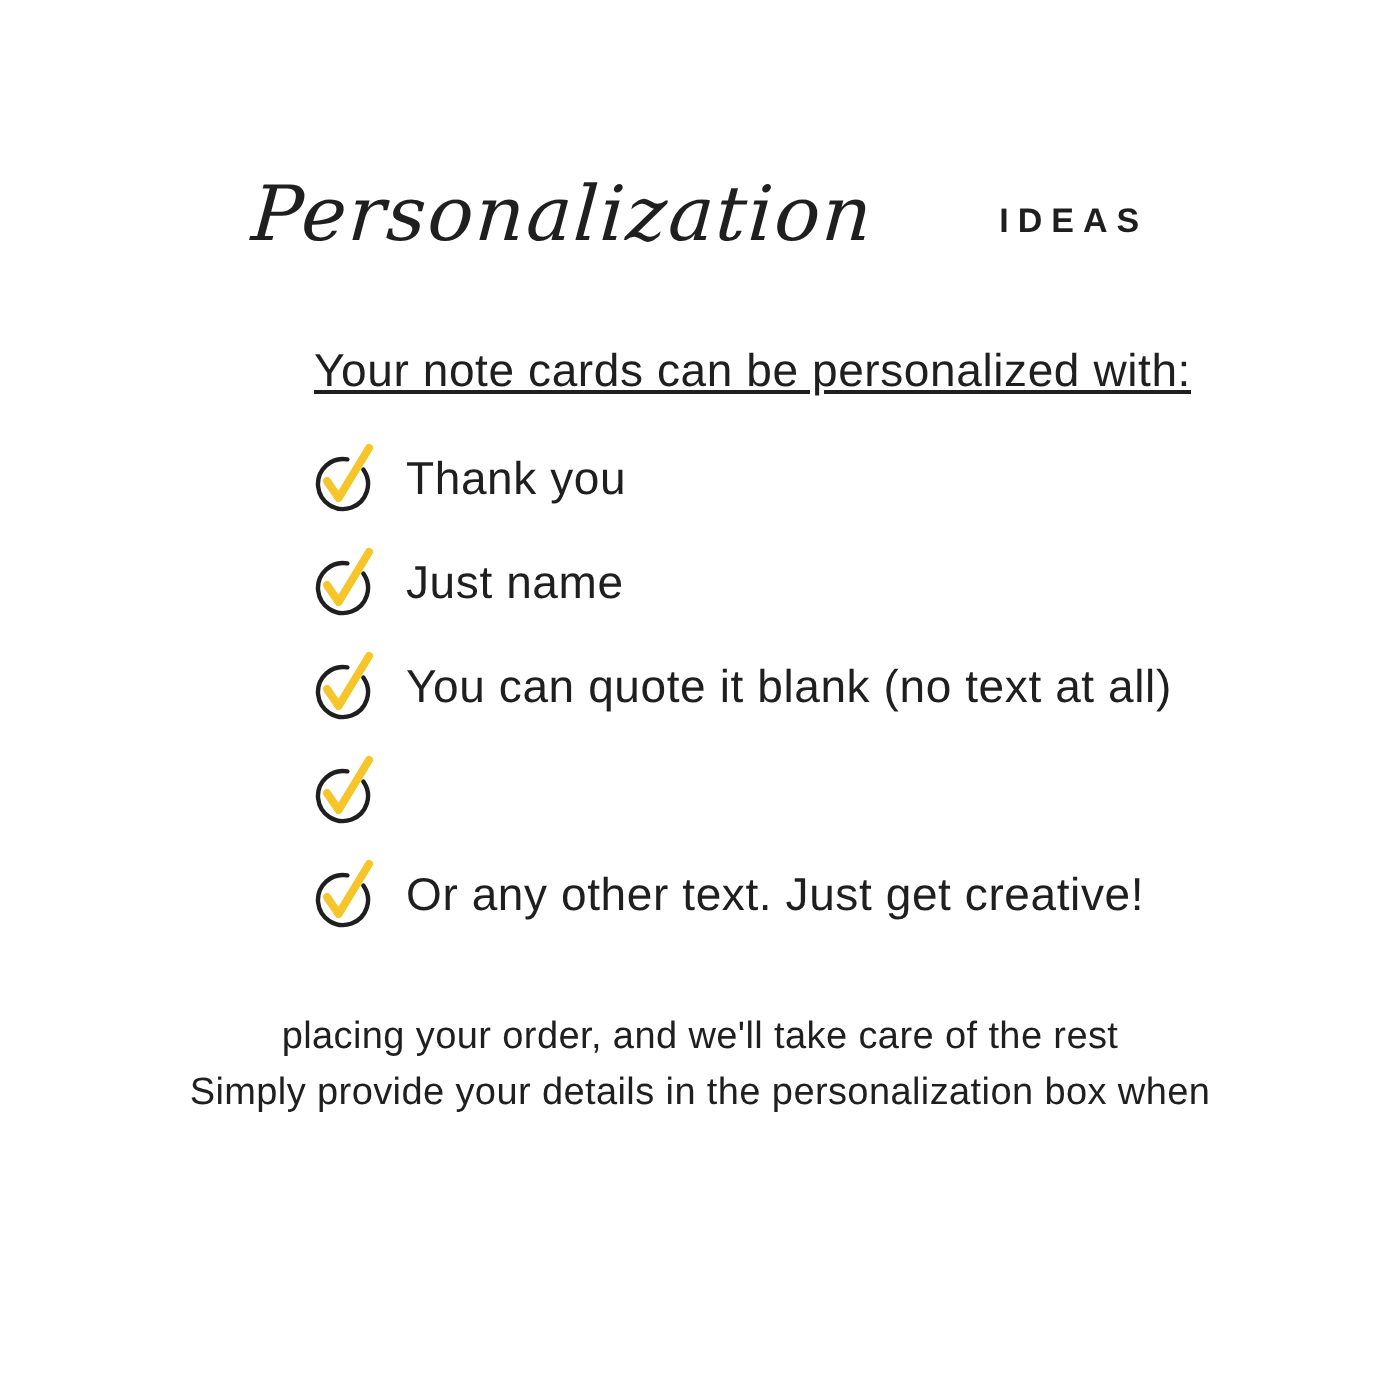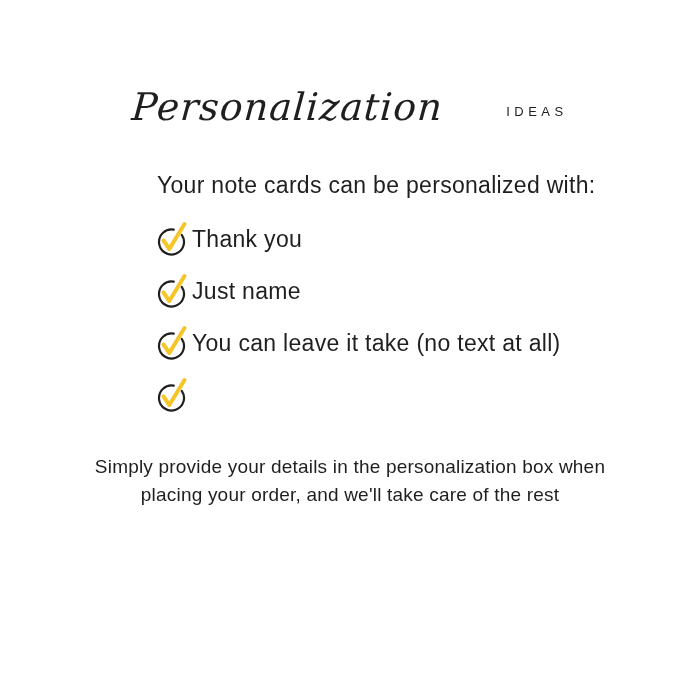--- a/index.html
+++ b/index.html
@@ -24,42 +24,43 @@
     height: 62px;
   }
   .title-script {
     font-family: "DejaVu Serif", serif;
     font-style: italic;
     font-size: 38px;
     letter-spacing: 1px;
     transform: skewX(-4deg);
   }
   .title-suffix {
-    font-size: 13px;
-    font-weight: 400;
+    font-size: 17px;
+    font-weight: 700;
     letter-spacing: 4.5px;
     margin-top: 8px;
     margin-left: 47px;
   }
   
   .intro {
     margin: 34px 0 0 157px;
     font-size: 23px;
     letter-spacing: 0.3px;
+    text-decoration: underline;
   }
   
   .checklist {
     list-style: none;
     margin: 22px 0 0 155px;
     padding: 0;
   }
   .check-item {
     display: flex;
     align-items: center;
-    gap: 1px;
+    gap: 12px;
     height: 36px;
     margin-bottom: 16px;
     font-size: 23px;
     letter-spacing: 0.3px;
   }
   .check-icon { width: 36px; height: 36px; flex: 0 0 36px; }
   .check-icon .ring { stroke: var(--ink, #1f1f1f); }
   .check-icon .tick { stroke: var(--accent, #f5c529); }
   
   .footer {
@@ -95,28 +96,35 @@
         <path class="ring" d="M 26.74 13.83 A 12.5 12.5 0 1 1 18.67 8.69" stroke-width="2.2" stroke-linecap="round"></path>
         <path class="tick" d="M 8.5 19.5 L 14.3 28 L 29.5 3" stroke-width="4" stroke-linecap="round" stroke-linejoin="round"></path>
       </svg>
       <span>Just name</span>
     </li>
     <li class="check-item">
       <svg class="check-icon" viewBox="0 0 36 36" fill="none">
         <path class="ring" d="M 26.74 13.83 A 12.5 12.5 0 1 1 18.67 8.69" stroke-width="2.2" stroke-linecap="round"></path>
         <path class="tick" d="M 8.5 19.5 L 14.3 28 L 29.5 3" stroke-width="4" stroke-linecap="round" stroke-linejoin="round"></path>
       </svg>
-      <span>You can leave it take (no text at all)</span>
+      <span>You can quote it blank (no text at all)</span>
     </li>
     <li class="check-item">
       <svg class="check-icon" viewBox="0 0 36 36" fill="none">
         <path class="ring" d="M 26.74 13.83 A 12.5 12.5 0 1 1 18.67 8.69" stroke-width="2.2" stroke-linecap="round"></path>
         <path class="tick" d="M 8.5 19.5 L 14.3 28 L 29.5 3" stroke-width="4" stroke-linecap="round" stroke-linejoin="round"></path>
       </svg>
     </li>
+    <li class="check-item">
+      <svg class="check-icon" viewBox="0 0 36 36" fill="none">
+        <path class="ring" d="M 26.74 13.83 A 12.5 12.5 0 1 1 18.67 8.69" stroke-width="2.2" stroke-linecap="round"></path>
+        <path class="tick" d="M 8.5 19.5 L 14.3 28 L 29.5 3" stroke-width="4" stroke-linecap="round" stroke-linejoin="round"></path>
+      </svg>
+      <span>Or any other text. Just get creative!</span>
+    </li>
   </ul>
 
   <div class="footer">
+    <div>placing your order, and we'll take care of the rest</div>
     <div>Simply provide your details in the personalization box when</div>
-    <div>placing your order, and we'll take care of the rest</div>
   </div>
 
 </div>
 
 </body></html>

